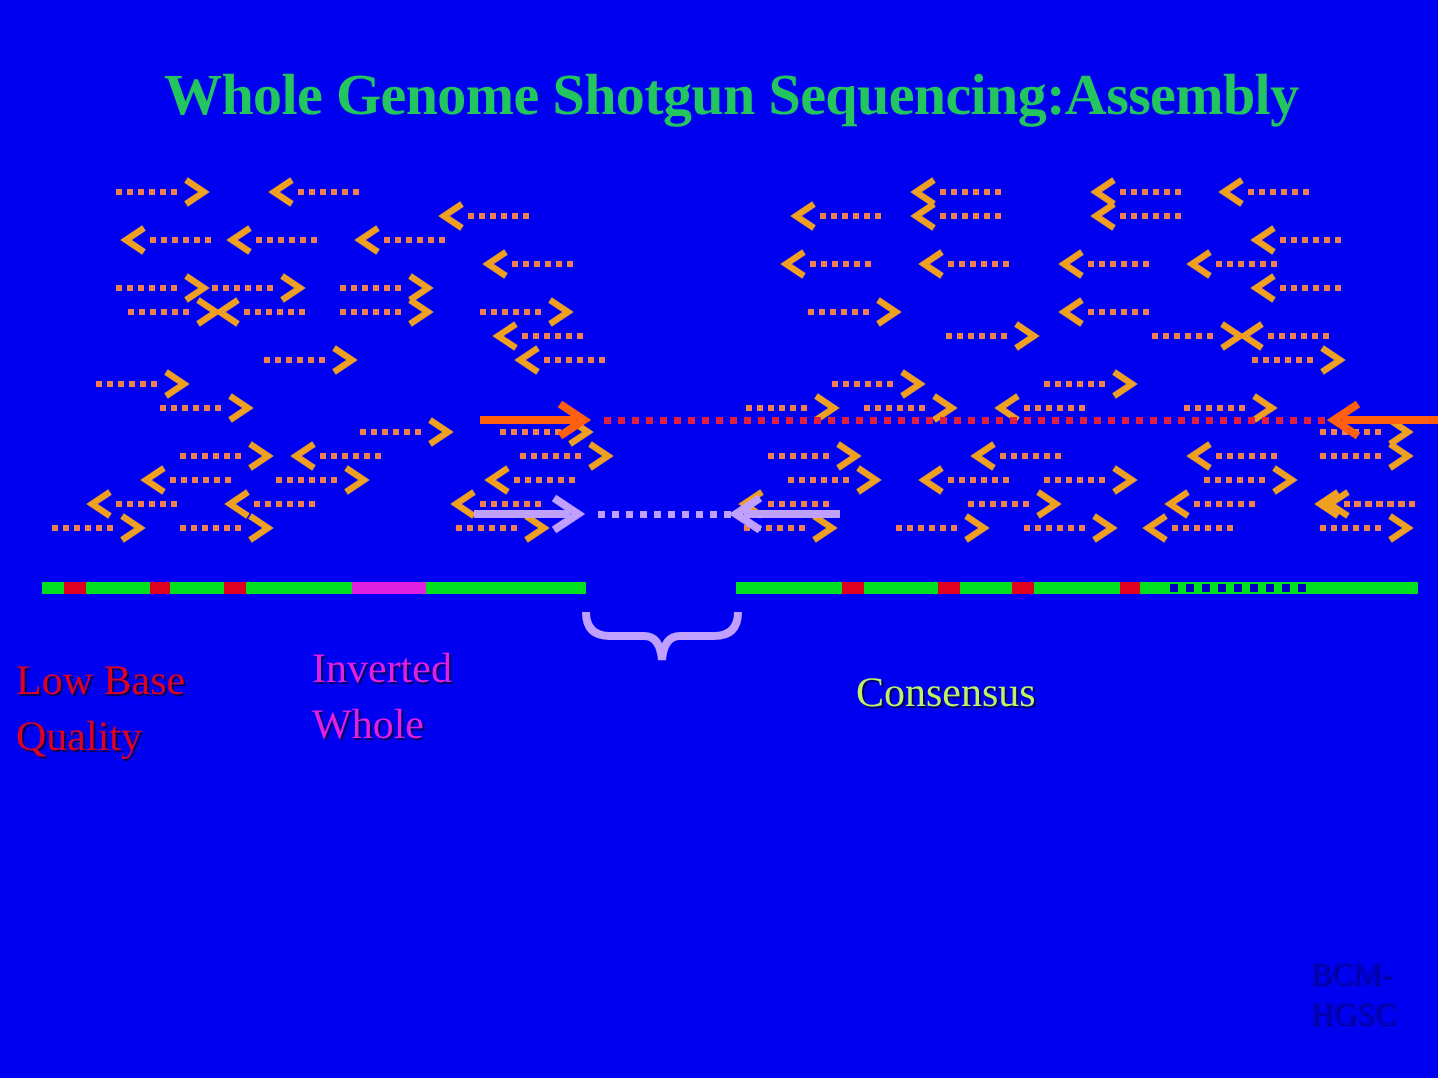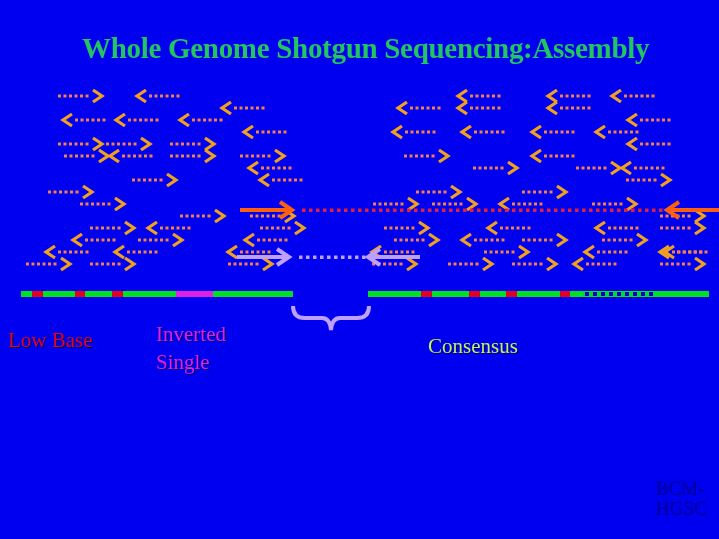--- a/index.html
+++ b/index.html
@@ -5,21 +5,21 @@
   html, body { margin: 0; padding: 0; }
   body { width: 719px; height: 539px; background: #0000f0; position: relative; overflow: hidden; font-family: "Liberation Serif", serif; }
   #title { position: absolute; left: 82px; top: 32px; font-size: 29px; font-weight: bold; color: #22c55e; white-space: nowrap; letter-spacing: -0.3px; }
   #stage { position: absolute; left: 0; top: 0; }
   .label { position: absolute; font-size: 21px; line-height: 28px; text-shadow: 1px 1px 0 #000060; white-space: nowrap; }
   #lbl-lowbase { left: 8px; top: 326px; color: #e00020; }
   #lbl-single { left: 156px; top: 320px; color: #e020e0; }
   #lbl-gap { left: 289px; top: 356px; color: #e00020; }
   #lbl-consensus { left: 428px; top: 332px; color: #bef264; }
   #lbl-mis { left: 582px; top: 346px; color: #0000c8; text-shadow: 1px 1px 0 #00008a; }
-  #lbl-credit { left: 655px; top: 478px; font-size: 19px; line-height: 20px; color: #0000c0; text-shadow: 1px 1px 0 #000090; }
+  #lbl-credit { left: 655px; top: 478px; font-size: 16px; line-height: 20px; color: #0000c0; text-shadow: 1px 1px 0 #000090; }
 </style>
 </head>
 <body>
 
 <div id="title">Whole Genome Shotgun Sequencing:Assembly</div>
 
 <svg id="stage" width="719" height="539" viewBox="0 0 719 539" xmlns="http://www.w3.org/2000/svg">
   <g id="reads">
       <g>
         <rect x="58" y="94.5" width="3" height="3" fill="#f08050"></rect>
@@ -805,24 +805,25 @@
         <rect x="633" y="292" width="4" height="4" fill="#0000c0"></rect>
         <rect x="641" y="292" width="4" height="4" fill="#0000c0"></rect>
         <rect x="649" y="292" width="4" height="4" fill="#0000c0"></rect>
       </g>
     </g>
   <path d="M293 306 Q293 318 305 318 L322 318 Q330 318 331 330 Q332 318 340 318 L357 318 Q369 318 369 306" fill="none" stroke="#c0a0ff" stroke-width="4"></path>
 </svg>
 
 <div class="label" id="lbl-lowbase">
   <div>Low Base</div>
+  <div>Quality</div>
 </div>
 <div class="label" id="lbl-single">
   <div>Inverted</div>
-  <div>Single</div>
+  <div>Whole</div>
 </div>
 <div class="label" id="lbl-gap">
 </div>
 <div class="label" id="lbl-consensus">Consensus</div>
 <div class="label" id="lbl-mis">
 </div>
 <div class="label" id="lbl-credit">
   <div>BCM-</div>
   <div>HGSC</div>
 </div>

